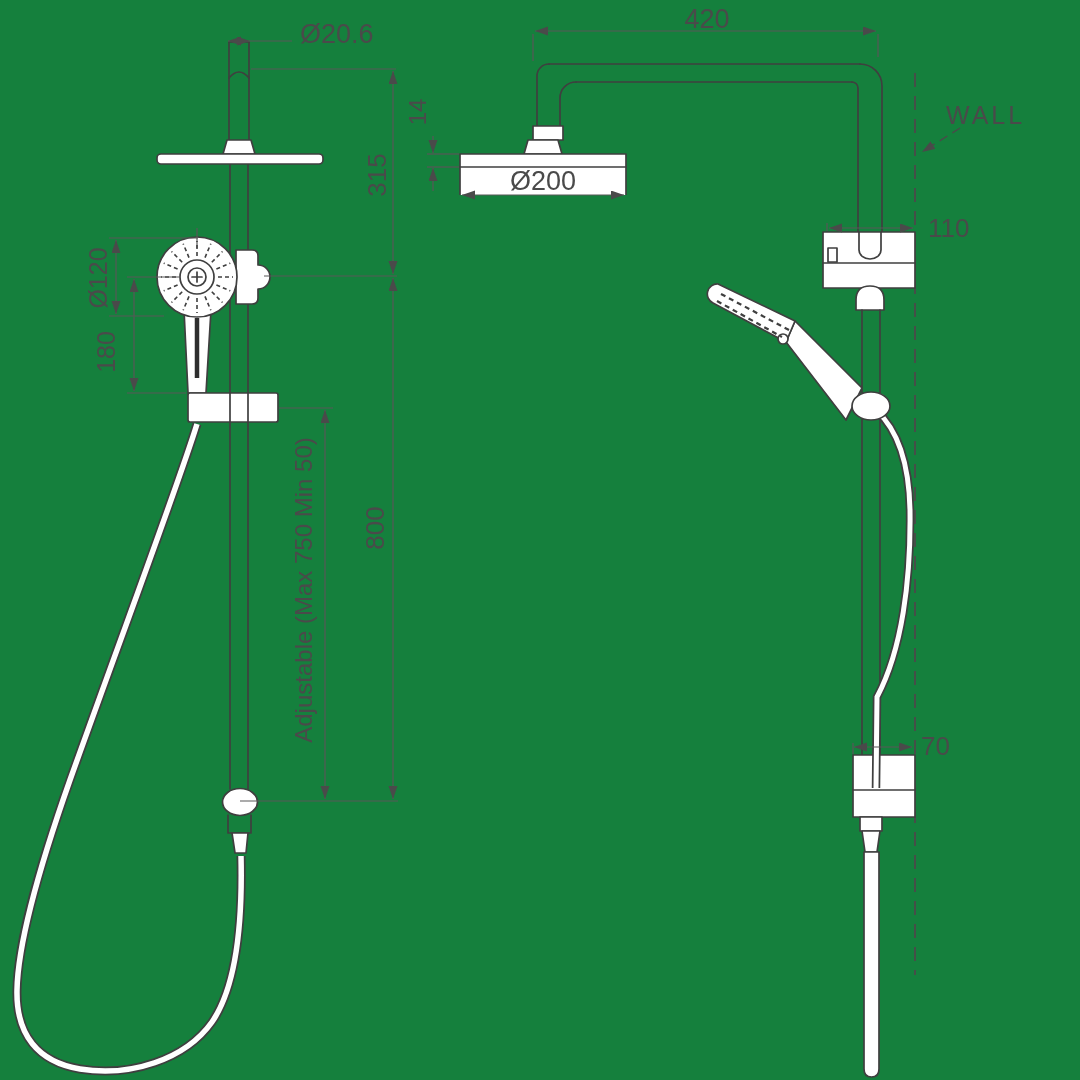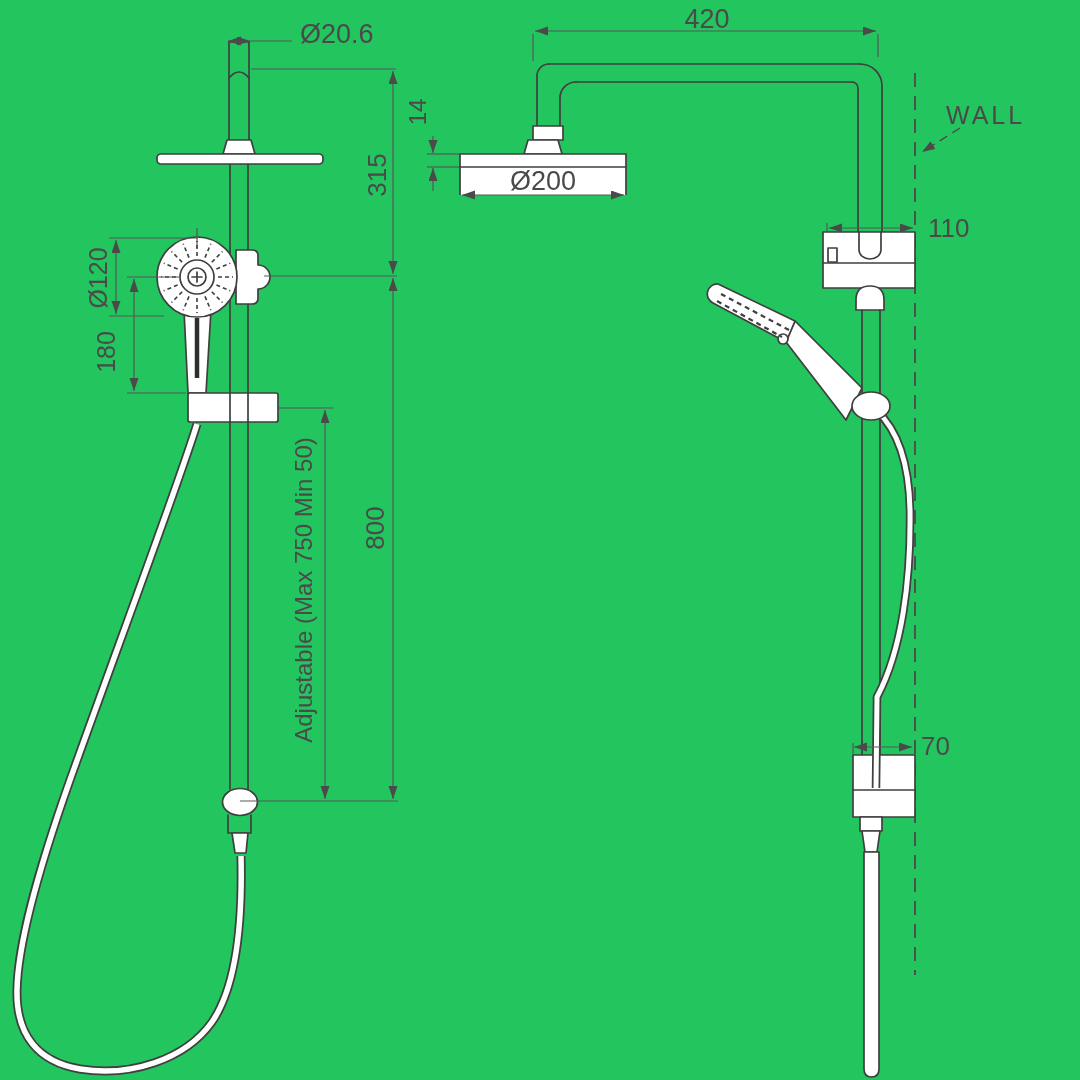--- a/index.html
+++ b/index.html
@@ -1,17 +1,17 @@
 <!DOCTYPE html>
 <html><head>
 <meta charset="utf-8">
 <style>
   html,body{margin:0;padding:0;background:#ffffff;}
   #canvas{
-    width:1080px;height:1080px;position:relative;background:#22c55e;
+    width:1080px;height:1080px;position:relative;background:#15803d;
     font-family:"Liberation Sans","DejaVu Sans",sans-serif;
   }
   svg text{
     font-family:"Liberation Sans","DejaVu Sans",sans-serif;
     fill:#4a4a4a;
   }
   .obj{stroke:#3f3f3f;stroke-width:1.7;fill:none;stroke-linecap:round;stroke-linejoin:round;}
   .objf{stroke:#3f3f3f;stroke-width:1.7;fill:#ffffff;stroke-linejoin:round;}
   .dim{stroke:#585858;stroke-width:1.2;fill:none;}
   .ray{stroke:#3f3f3f;stroke-width:1.6;stroke-dasharray:4 3;}

